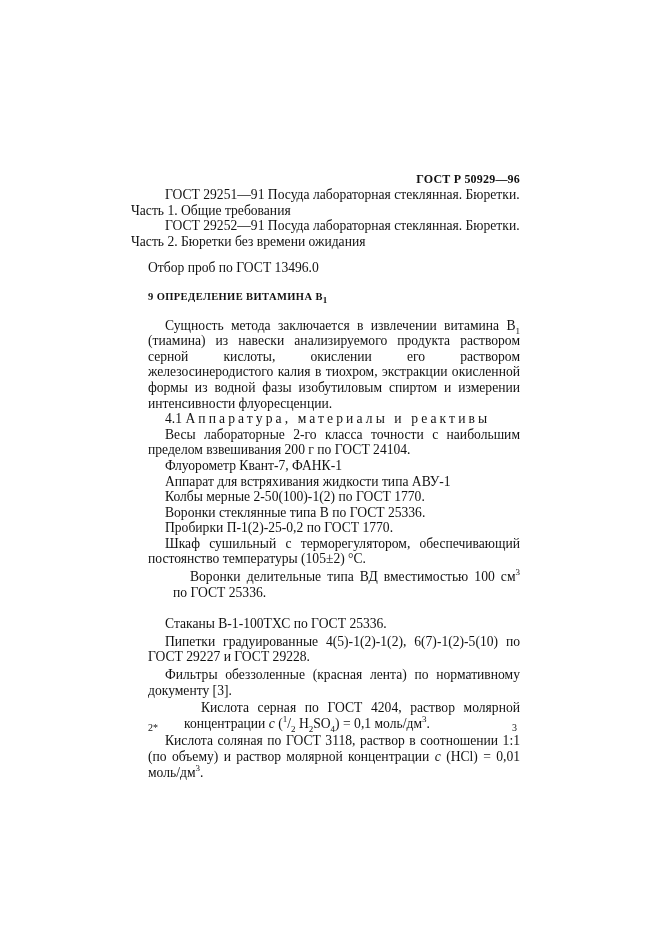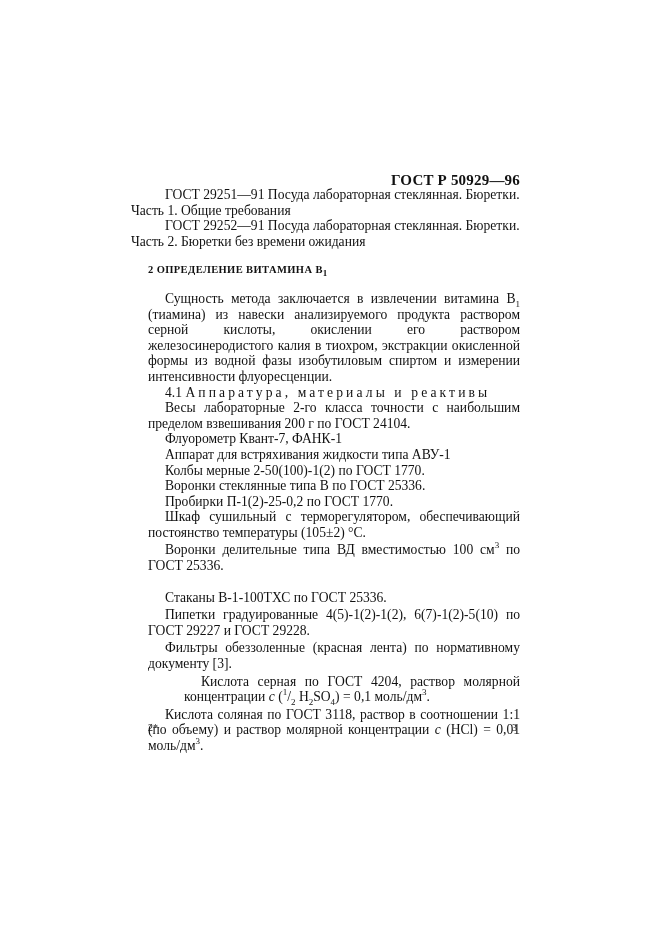--- a/index.html
+++ b/index.html
@@ -20,21 +20,21 @@
       left: 148px;
       top: 0;
       width: 372px;
     }
     .header-code {
       position: absolute;
       left: 0;
       top: 172px;
       width: 372px;
       text-align: right;
-      font-size: 15px;
+      font-size: 12px;
       font-weight: bold;
       letter-spacing: 0.2px;
     }
     .body-text {
       position: absolute;
       left: 0;
       width: 372px;
       font-size: 13.6px;
       line-height: 15.6px;
       text-align: justify;
@@ -76,36 +76,37 @@
   <div class="body-text" style="top:187px;">
     <p class="p" style="text-align:justify;">
       <span>ГОСТ 29251—91 Посуда лабораторная стеклянная. Бюретки.</span><br>
       <span style="margin-left:-17px;">Часть 1. Общие требования</span>
     </p>
     <p class="p">
       <span>ГОСТ 29252—91 Посуда лабораторная стеклянная. Бюретки.</span><br>
       <span style="margin-left:-17px;">Часть 2. Бюретки без времени ожидания</span>
     </p>
 
+    <p class="p noindent" style="margin-top:11px;">Отбор проб по ГОСТ 13496.0</p>
 
-    <p class="heading" style="margin-top:13px;"><span>2 ОПРЕДЕЛЕНИЕ ВИТАМИНА В</span><sub>1</sub></p>
+    <p class="heading" style="margin-top:13px;"><span>9 ОПРЕДЕЛЕНИЕ ВИТАМИНА В</span><sub>1</sub></p>
 
     <p class="p" style="margin-top:13px;"><span>Сущность метода заключается в извлечении витамина В</span><sub>1</sub><span> (тиамина) из навески анализируемого продукта раствором серной кислоты, окислении его раствором железосинеродистого калия в тиохром, экстракции окисленной формы из водной фазы изобутиловым спиртом и измерении интенсивности флуоресценции.</span></p>
 
     <p class="p"><span>4.1 </span><span class="spaced">Аппаратура, материалы и реактивы</span></p>
 
     <p class="p">Весы лабораторные 2-го класса точности с наибольшим пределом взвешивания 200 г по ГОСТ 24104.</p>
     <p class="p">Флуорометр Квант-7, ФАНК-1</p>
     <p class="p">Аппарат для встряхивания жидкости типа АВУ-1</p>
     <p class="p">Колбы мерные 2-50(100)-1(2) по ГОСТ 1770.</p>
     <p class="p">Воронки стеклянные типа В по ГОСТ 25336.</p>
     <p class="p">Пробирки П-1(2)-25-0,2 по ГОСТ 1770.</p>
     <p class="p">Шкаф сушильный с терморегулятором, обеспечивающий постоянство температуры (105±2) °С.</p>
 
-    <p class="p" style="margin-top:2px;"><span>Воронки делительные типа ВД вместимостью 100 см</span><sup>3</sup><span> по ГОСТ 25336.</span></p>
+    <p class="p" style="margin-top:2px;margin-left:25px;"><span>Воронки делительные типа ВД вместимостью 100 см</span><sup>3</sup><span> по ГОСТ 25336.</span></p>
 
     <p class="p" style="margin-top:16px;">Стаканы В-1-100ТХС по ГОСТ 25336.</p>
     <p class="p" style="margin-top:2px;">Пипетки градуированные 4(5)-1(2)-1(2), 6(7)-1(2)-5(10) по ГОСТ 29227 и ГОСТ 29228.</p>
     <p class="p" style="margin-top:2px;">Фильтры обеззоленные (красная лента) по нормативному документу [3].</p>
 
     <p class="p" style="margin-top:2px;margin-left:36px;"><span>Кислота серная по ГОСТ 4204, раствор молярной концентрации </span><i>c</i><span> (</span><sup>1</sup>/<sub>2</sub><span> H</span><sub>2</sub><span>SO</span><sub>4</sub><span>) = 0,1 моль/дм</span><sup>3</sup><span>.</span></p>
 
     <p class="p" style="margin-top:2px;"><span>Кислота соляная по ГОСТ 3118, раствор в соотношении 1:1 (по объему) и раствор молярной концентрации </span><i>c</i><span> (HCl) = 0,01 моль/дм</span><sup>3</sup><span>.</span></p>
   </div>
 </div>

